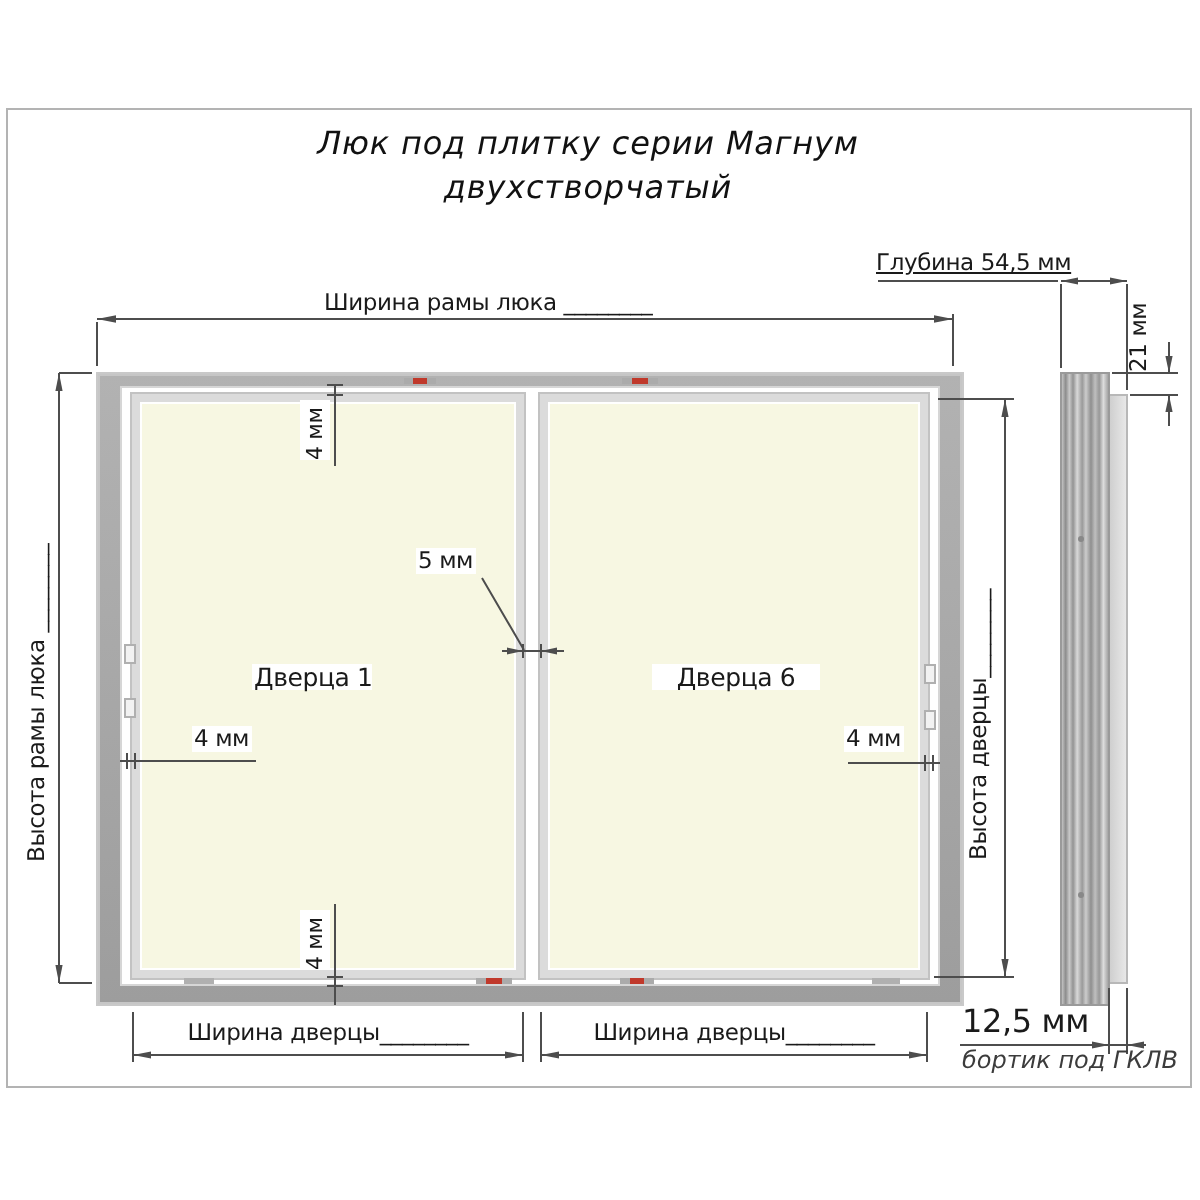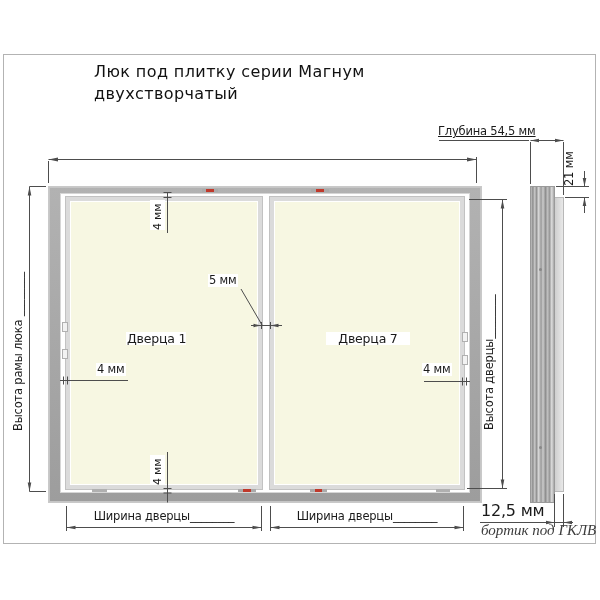--- a/index.html
+++ b/index.html
@@ -2,22 +2,22 @@
 <html><head>
 <meta charset="utf-8">
 <style>
   html,body{margin:0;padding:0;background:#fff;}
   #screen{position:relative;width:600px;height:600px;background:#fff;overflow:hidden;
           font-family:"DejaVu Sans",sans-serif;color:#1a1a1a;}
   .abs{position:absolute;box-sizing:border-box;}
   
   .page-border{left:3px;top:54px;width:593px;height:490px;border:1px solid #b3b3b3;}
   
-  .title{left:94px;top:61px;width:400px;font-size:16px;line-height:22px;
-         letter-spacing:0.4px;color:#111;}
+  .title{left:94px;top:61px;width:400px;text-align:center;font-size:16px;line-height:22px;
+         letter-spacing:0.4px;color:#111;font-style:italic;}
   
   .frame-outer{left:48px;top:186px;width:434px;height:317px;background:linear-gradient(180deg,#b2b2b2,#9d9d9d);
                border:1px solid #c9c9c9;box-shadow:inset 0 0 0 1px #c6c6c6;}
   .frame-inner{left:60px;top:193px;width:410px;height:300px;background:#ffffff;border:1px solid #d6d6d6;}
   .door{background:#f7f7e2;border:4px solid #dbdbdb;outline:1px solid #c2c2c2;
         box-shadow:inset 0 0 0 1px #ffffff;}
   .door1{left:66px;top:197px;width:196px;height:292px;}
   .door2{left:270px;top:197px;width:194px;height:292px;}
   .latch{height:3px;background:linear-gradient(90deg,#ababab 0 28%,#c0392b 28% 72%,#ababab 72%);}
   .latch-gray{height:3px;background:#b0b0b0;}
@@ -28,21 +28,21 @@
                #9a9a9a 44%,#cccccc 52%,#8f8f8f 63%,#bfbfbf 72%,#989898 81%,#dddddd 90%,#a5a5a5 100%);}
   .side-wall{left:555px;top:197px;width:9px;height:295px;background:linear-gradient(90deg,#cfcfcf,#e8e8e8);
              border:1px solid #b8b8b8;border-left:none;}
   .screw{width:3px;height:3px;border-radius:50%;background:#888;}
   
   .lbl{font-size:11.5px;line-height:13px;white-space:nowrap;letter-spacing:-0.2px;}
   .lbl-door{font-size:12.5px;}
   .vert{writing-mode:vertical-rl;transform:rotate(180deg);}
   .whitebg{background:#fff;padding:0 1px;}
   .center{text-align:center;}
-  .italic{font-style:italic;font-size:15px;color:#3c3c3c;letter-spacing:0;font-family:Liberation Serif, serif;}
+  .italic{font-style:italic;font-size:12px;color:#3c3c3c;letter-spacing:0;}
   svg{position:absolute;left:0;top:0;pointer-events:none;}
 </style>
 </head>
 <body>
 
 <div id="screen">
 
   <div class="abs page-border"></div>
 
   <div class="abs title">
@@ -115,20 +115,21 @@
       <polygon points="270.5,325.5 278.5,323.8 278.5,327.2"></polygon>
       <polygon points="66.5,527.5 75.5,525.7 75.5,529.3"></polygon>
       <polygon points="261.5,527.5 252.5,525.7 252.5,529.3"></polygon>
       <polygon points="270.5,527.5 279.5,525.7 279.5,529.3"></polygon>
       <polygon points="463.5,527.5 454.5,525.7 454.5,529.3"></polygon>
       <polygon points="554.5,522.5 546,520.8 546,524.2"></polygon>
       <polygon points="563.5,522.5 572,520.8 572,524.2"></polygon>
     </g>
   </svg>
 
+  <div class="abs lbl" style="left:162px;top:145px;">Ширина рамы люка ________</div>
 
   <div class="abs lbl" style="left:438px;top:125px;text-decoration:underline;">Глубина 54,5 мм</div>
 
   <div class="abs lbl vert" style="left:563px;top:142px;height:44px;">21 мм</div>
 
   <div class="abs lbl vert center" style="left:12px;top:258px;height:186px;">Высота рамы люка ________</div>
 
   <div class="abs lbl vert center" style="left:483px;top:262px;height:200px;">Высота дверцы________</div>
 
   <div class="abs lbl whitebg" style="left:208px;top:274px;">5 мм</div>
@@ -136,21 +137,21 @@
   <div class="abs lbl vert whitebg" style="left:150px;top:200px;height:30px;font-size:11px;">4 мм</div>
 
   <div class="abs lbl vert whitebg" style="left:150px;top:455px;height:30px;font-size:11px;">4 мм</div>
 
   <div class="abs lbl whitebg" style="left:96px;top:363px;">4 мм</div>
 
   <div class="abs lbl whitebg" style="left:422px;top:363px;">4 мм</div>
 
   <div class="abs lbl lbl-door whitebg center" style="left:126px;top:332px;width:60px;">Дверца 1</div>
 
-  <div class="abs lbl lbl-door whitebg center" style="left:326px;top:332px;width:84px;">Дверца 7</div>
+  <div class="abs lbl lbl-door whitebg center" style="left:326px;top:332px;width:84px;">Дверца 6</div>
 
   <div class="abs lbl center" style="left:66px;top:510px;width:196px;">Ширина дверцы________</div>
 
   <div class="abs lbl center" style="left:270px;top:510px;width:194px;">Ширина дверцы________</div>
 
   <div class="abs lbl" style="left:481px;top:504px;font-size:16px;">12,5 мм</div>
 
   <div class="abs lbl italic" style="left:481px;top:524px;">бортик под ГКЛВ</div>
 
 </div>

